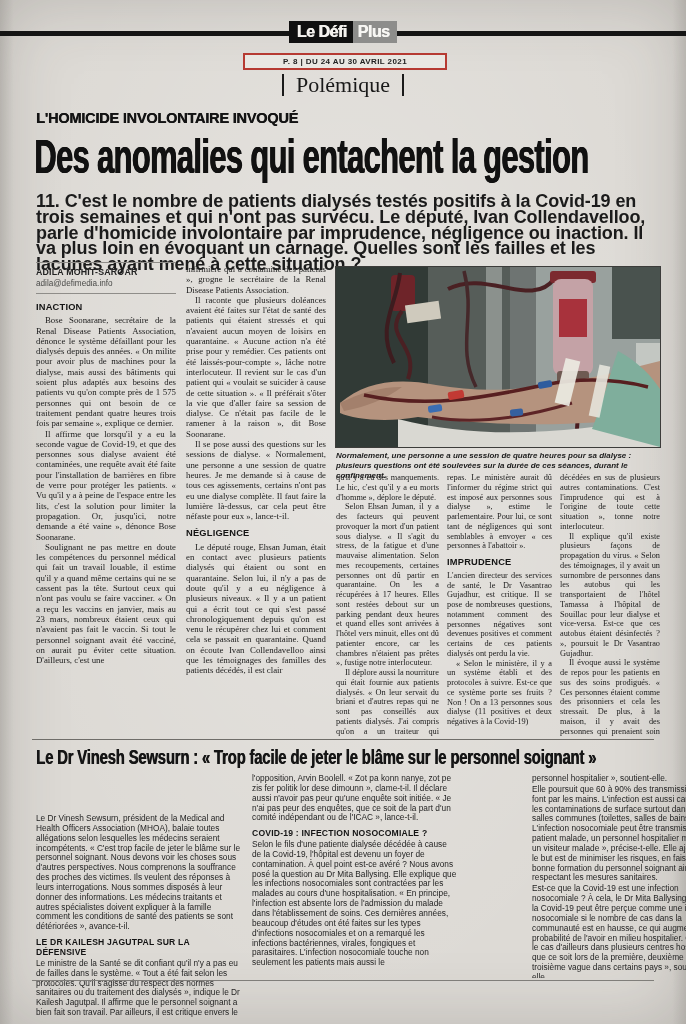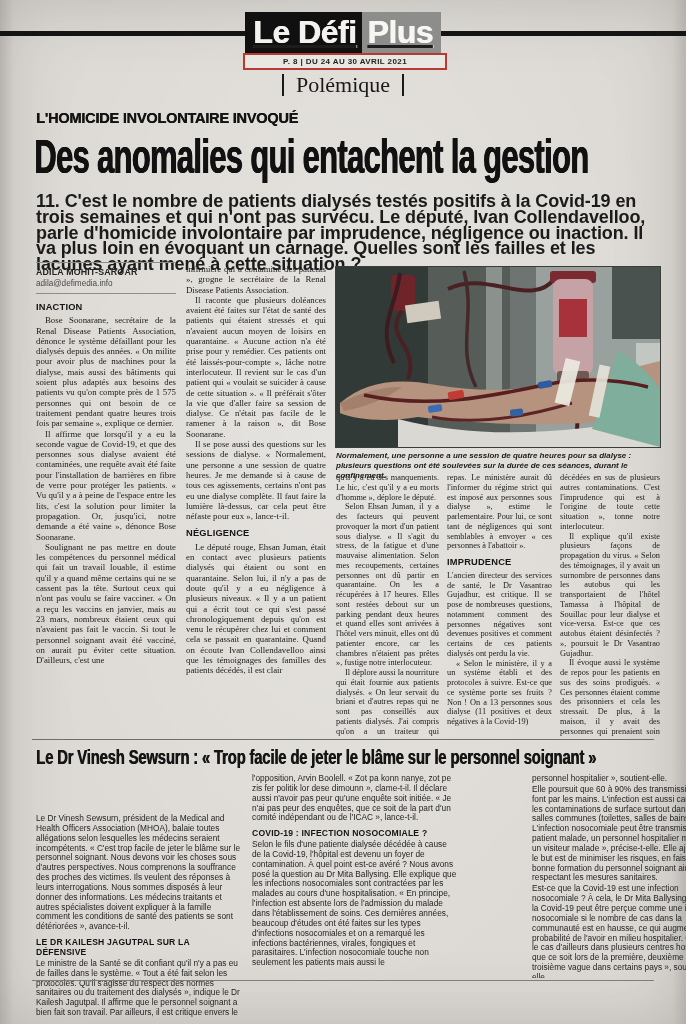--- a/index.html
+++ b/index.html
@@ -9,22 +9,22 @@
       radial-gradient(ellipse at 50% 40%, rgba(255,255,255,.25), rgba(0,0,0,0) 70%),
       linear-gradient(90deg, #c6c3be 0, #dddad5 2%, #dddad5 98%, #c9c6c1 100%),
       #dcd9d4;
     box-shadow: inset 0 0 70px rgba(60,55,50,.22);
     font-family:"Liberation Sans", sans-serif;color:#1c1c1c;
   }
   .abs{position:absolute;}
   
   .mast-rule{top:31px;left:0;width:686px;height:5px;background:#141414;}
   .logo-wrap{top:17px;left:0;width:686px;text-align:center;}
-  .logo{display:inline-block;font-weight:bold;font-size:32px;line-height:30px;
-        text-shadow:.6px 0 currentColor;letter-spacing:-.5px;text-decoration:underline;}
+  .logo{display:inline-block;font-weight:bold;font-size:16px;line-height:30px;
+        text-shadow:.6px 0 currentColor;letter-spacing:-.5px;}
   .logo-main{background:#101010;color:#f4f2ee;padding:2px 6px 3px 8px;}
   .logo-plus{background:#8d8d8b;color:#f7f6f3;padding:2px 8px 3px 5px;}
   .edition{top:53px;left:243px;width:200px;background:#e9e7e2;border:2px solid #b63a32;
            font-size:8px;font-weight:bold;letter-spacing:.4px;text-align:center;
            padding:2px 0;color:#222;}
   .section-title{top:72px;left:0;width:686px;text-align:center;
                  font-family:"Liberation Serif", serif;font-size:22px;color:#1a1a1a;}
   .section-title span{border-left:2px solid #1a1a1a;border-right:2px solid #1a1a1a;
                       padding:0 12px;line-height:22px;display:inline-block;}
   

